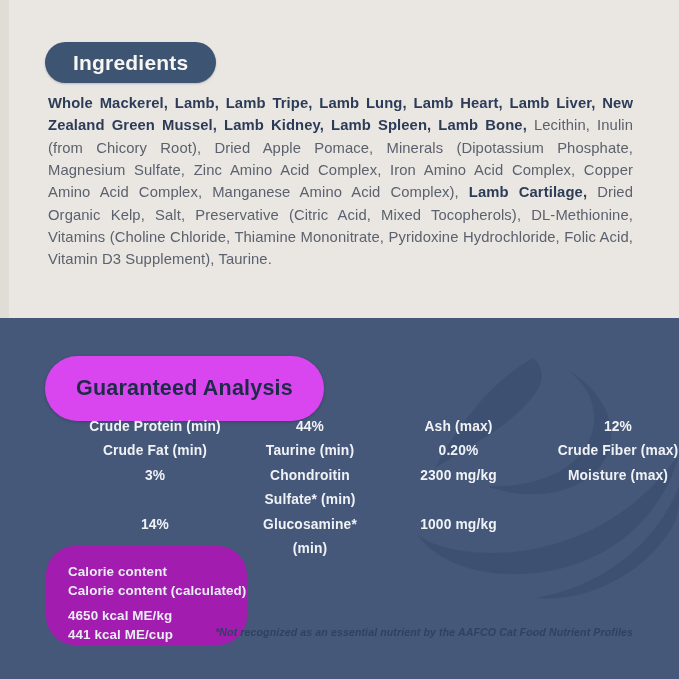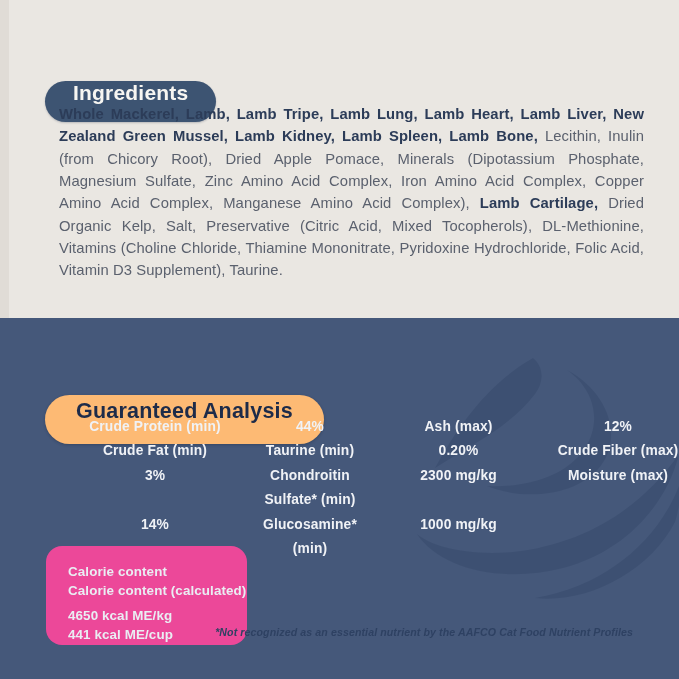--- a/index.html
+++ b/index.html
@@ -17,57 +17,57 @@
   
   .section-top {
     position: absolute; top: 0; left: 0; width: 679px; height: 318px;
     background: #eae7e2;
   }
   .section-top::before {
     content: ""; position: absolute; left: 0; top: 0; width: 9px; height: 100%;
     background: #e0dcd6;
   }
   .badge {
-    display: inline-flex; align-items: flex-start;
-    border-radius: 999px; font-weight: 700; white-space: nowrap; margin-top: 39px;
+    display: inline-flex; align-items: center;
+    border-radius: 999px; font-weight: 700; white-space: nowrap;
   }
   .badge-dark {
     position: absolute; left: 45px; top: 42px; height: 41px;
     padding: 0 28px; background: #3d5472; color: #f7f6f2;
     font-size: 21px; letter-spacing: 0.2px;
     box-shadow: 0 1px 2px rgba(40,50,70,0.25);
   }
   .ing-text {
-    position: absolute; left: 48px; top: 92px; width: 585px; margin: 11px;
+    position: absolute; left: 48px; top: 92px; width: 585px; margin: 0;
     font-size: 14.8px; line-height: 22.35px; color: #5b616e;
     text-align: justify; letter-spacing: 0.1px;
   }
   .ing-text .b { font-weight: 700; color: #2c3c58; }
 
   
   .section-bottom {
     position: absolute; top: 318px; left: 0; width: 679px; height: 361px;
     background: #45587a; overflow: hidden;
   }
   .swirl { position: absolute; right: 0; top: 18px; pointer-events: none; }
   .badge-light {
     position: absolute; left: 45px; top: 38px; height: 41px;
-    padding: 4px 31px; background: #fdba74; color: #1d2b49;
+    padding: 12px 31px; background: #d946ef; color: #1d2b49;
     font-size: 21.5px; letter-spacing: 0.2px;
     box-shadow: 0 1px 3px rgba(20,30,50,0.3);
   }
   .analysis-grid {
     position: absolute; left: 50px; top: 97px;
     display: grid; grid-template-columns: 210px 100px 197px 122px;
     font-size: 13.8px; font-weight: 700; color: #f0f2f6;
     line-height: 24.4px; letter-spacing: 0.15px; text-align: center;
   }
   .calorie-box {
     position: absolute; left: 46px; top: 228px; width: 201px; height: 99px;
-    background: #ec4899; border-radius: 16px;
+    background: #a21caf; border-radius: 29px;
     box-sizing: border-box; padding: 17px 0 0 22px;
     color: #eaedf3; font-size: 13.4px; font-weight: 600; line-height: 18.6px;
     letter-spacing: 0.1px;
   }
   .cal-values { margin-top: 7px; }
   .footnote {
     position: absolute; right: 46px; top: 308px;
     font-size: 10.6px; font-weight: 600; color: #2e4162; letter-spacing: 0.1px; font-style: italic;
   }
 </style>

